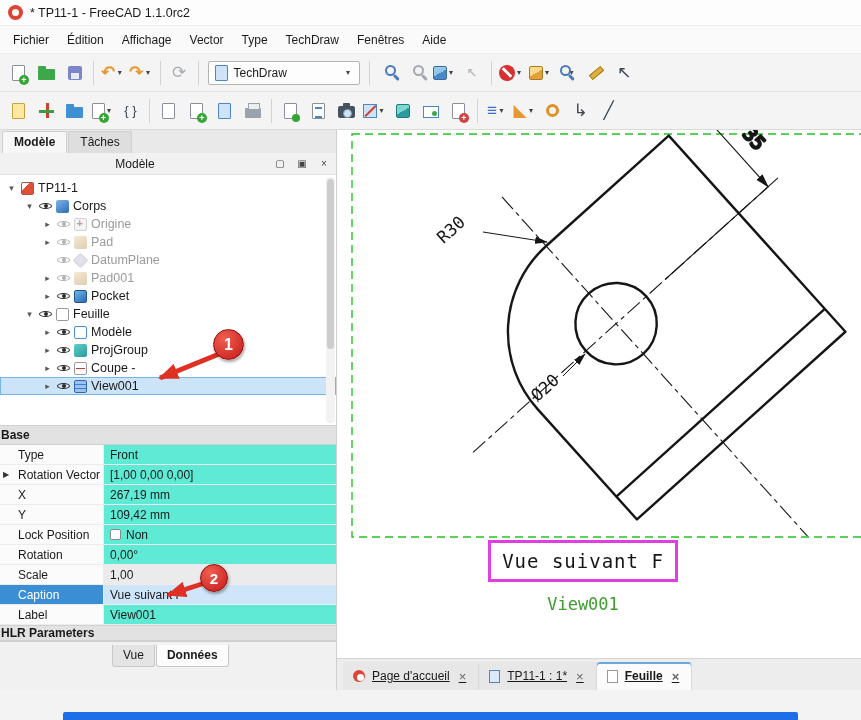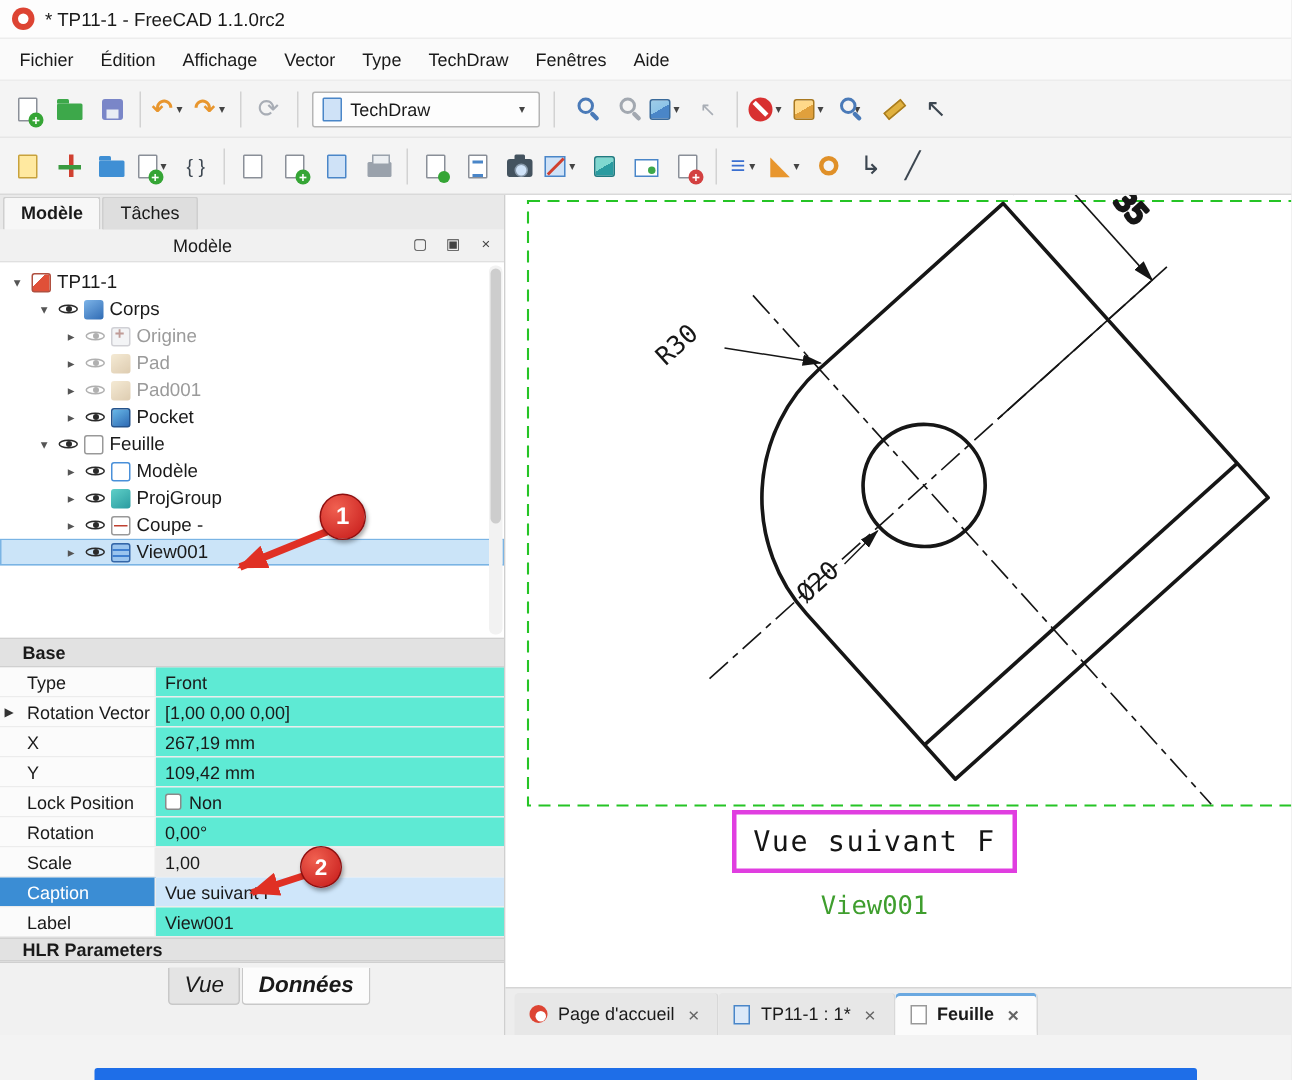--- a/index.html
+++ b/index.html
@@ -99,45 +99,45 @@
   .ti-template { background:#fff; border:1px solid #4a90d9;}
   .ti-proj { background:linear-gradient(145deg,#5fd0c8,#2a9ba0);}
   .ti-section { background:#fff; border:1px solid #999; position:relative;}
   .ti-section::after { content:""; position:absolute; left:1px; top:5px; width:9px; height:1.5px; background:#c04030;}
   .ti-view { background:repeating-linear-gradient(0deg,#9ac4ee 0 3px,#3f7fd0 3px 4px); border:1px solid #3567a8;}
   #tree-scrollbar { position:absolute; right:1px; top:2px; bottom:2px; width:9px; background:#f2f2f2; border-radius:4px;}
   #tree-scrollbar .thumb { position:absolute; left:1px; right:1px; top:2px; height:170px; background:#cdcdcd; border-radius:4px;}
 
   
   #props { background:#fff; }
-  .prop-section { height:20px; background:#e2e2e2; border-top:1px solid #d0d0d0; border-bottom:1px solid #d0d0d0; font-weight:bold; display:flex; align-items:center; padding-left:15px; font-size:12px;text-align:right;}
+  .prop-section { height:20px; background:#e2e2e2; border-top:1px solid #d0d0d0; border-bottom:1px solid #d0d0d0; font-weight:bold; display:flex; align-items:center; padding-left:1px; font-size:12px;text-align:right;}
   .prow { height:20px; display:grid; grid-template-columns:104px 1fr; border-bottom:1px solid #ececec; font-size:12px;}
   .pname { display:flex; align-items:center; padding-left:18px; position:relative; border-right:1px solid #ececec; background:#fbfbfb;}
   .pvalue { display:flex; align-items:center; padding-left:6px; gap:5px; background:#5eead4;}
   .expander { position:absolute; left:3px; font-size:8px; color:#333;}
   .prow.caption-row .pname { background:#3b8dd4; color:#ffffff;}
   .prow.caption-row .pvalue { background:#cfe6fa;}
   .prow.scale-row .pvalue { background:#ebebeb;}
   .checkbox { width:11px; height:11px; border:1px solid #8a8a8a; background:#fff; border-radius:2px; flex:none;}
   #hlr-section { height:16px; overflow:hidden; }
 
   #panel-bottom-tabs { height:29px; display:flex; align-items:flex-start; padding-top:3px; padding-left:112px; gap:1px; background:#f1f1f1; border-top:1px solid #cfcfcf;}
-  .btab { padding:3px 10px 4px; background:#e4e4e4; border:1px solid #c8c8c8; border-top:none; border-radius:0 0 3px 3px; font-size:15px;font-style:italic;}
+  .btab { padding:3px 10px 4px; background:#e4e4e4; border:1px solid #c8c8c8; border-top:none; border-radius:0 0 3px 3px; font-size:12px;}
   .btab.active { background:#fcfcfc; font-weight:bold;}
 
   
   #drawing-area { position:absolute; left:337px; top:130px; width:524px; height:528px; background:#ffffff; overflow:hidden;}
   #drawing-svg { position:absolute; left:0; top:0; }
   .dimtext { font-family:"DejaVu Sans Mono",monospace; font-size:17px; fill:#161616; text-anchor:middle;}
   #caption-box { position:absolute; left:151px; top:410px; width:190px; height:42px; border:3px solid #e03ee0; display:flex; align-items:center; justify-content:center; font-family:"DejaVu Sans Mono",monospace; font-size:19px; letter-spacing:1px; color:#151515; background:#fff;}
   #view-label { position:absolute; left:151px; top:464px; width:190px; text-align:center; font-family:"DejaVu Sans Mono",monospace; font-size:17px; color:#3f9e2e;}
 
   
   #doc-tabbar { position:absolute; left:337px; top:658px; right:0; height:32px; background:#ededed; border-top:1px solid #d5d5d5; display:flex; align-items:stretch; padding-left:6px;}
-  .dtab { display:flex; align-items:center; gap:7px; padding:0 10px; border-right:1px solid #d8d8d8; font-size:12px; background:#e7e7e7; margin-top:3px; border-radius:3px 3px 0 0;}
+  .dtab { display:flex; align-items:center; gap:7px; padding:0 10px; border-right:1px solid #d8d8d8; font-size:12px; background:#e7e7e7; margin-top:3px; border-radius:3px 3px 0 0;text-decoration:underline;}
   .dtab.active { background:#fbfbfb; font-weight:bold; box-shadow:inset 0 2px 0 #6aa8e0;}
   .dtab .close { font-size:13px; color:#666; padding:0 2px;}
   .dt-doc { width:11px; height:13px; background:#dce9f8; border:1px solid #4a86c8;}
   .dt-page { width:11px; height:13px; background:#fff; border:1px solid #999;}
 
   #status-area { position:absolute; left:0; top:690px; width:861px; height:30px; background:#f3f3f3;}
   #taskbar-strip { position:absolute; left:63px; bottom:0; width:735px; height:8px; background:#1e6ee8; border-radius:2px 2px 0 0;}
 
   
   #annot-svg { position:absolute; left:0; top:0; pointer-events:none; z-index:60;}
@@ -332,20 +332,26 @@
         <span class="twisty">▸</span>
         <span class="eye off"></span>
         <span class="ticon ti-origin"></span>
         <span class="tlabel">Origine</span>
       </div>
       <div class="trow d2 dim">
         <span class="twisty">▸</span>
         <span class="eye off"></span>
         <span class="ticon ti-pad"></span>
         <span class="tlabel">Pad</span>
+      </div>
+      <div class="trow d2 dim">
+        <span class="twisty"></span>
+        <span class="eye off"></span>
+        <span class="ticon ti-datum"></span>
+        <span class="tlabel">DatumPlane</span>
       </div>
       <div class="trow d2 dim">
         <span class="twisty">▸</span>
         <span class="eye off"></span>
         <span class="ticon ti-pad"></span>
         <span class="tlabel">Pad001</span>
       </div>
       <div class="trow d2">
         <span class="twisty">▸</span>
         <span class="eye"></span>

